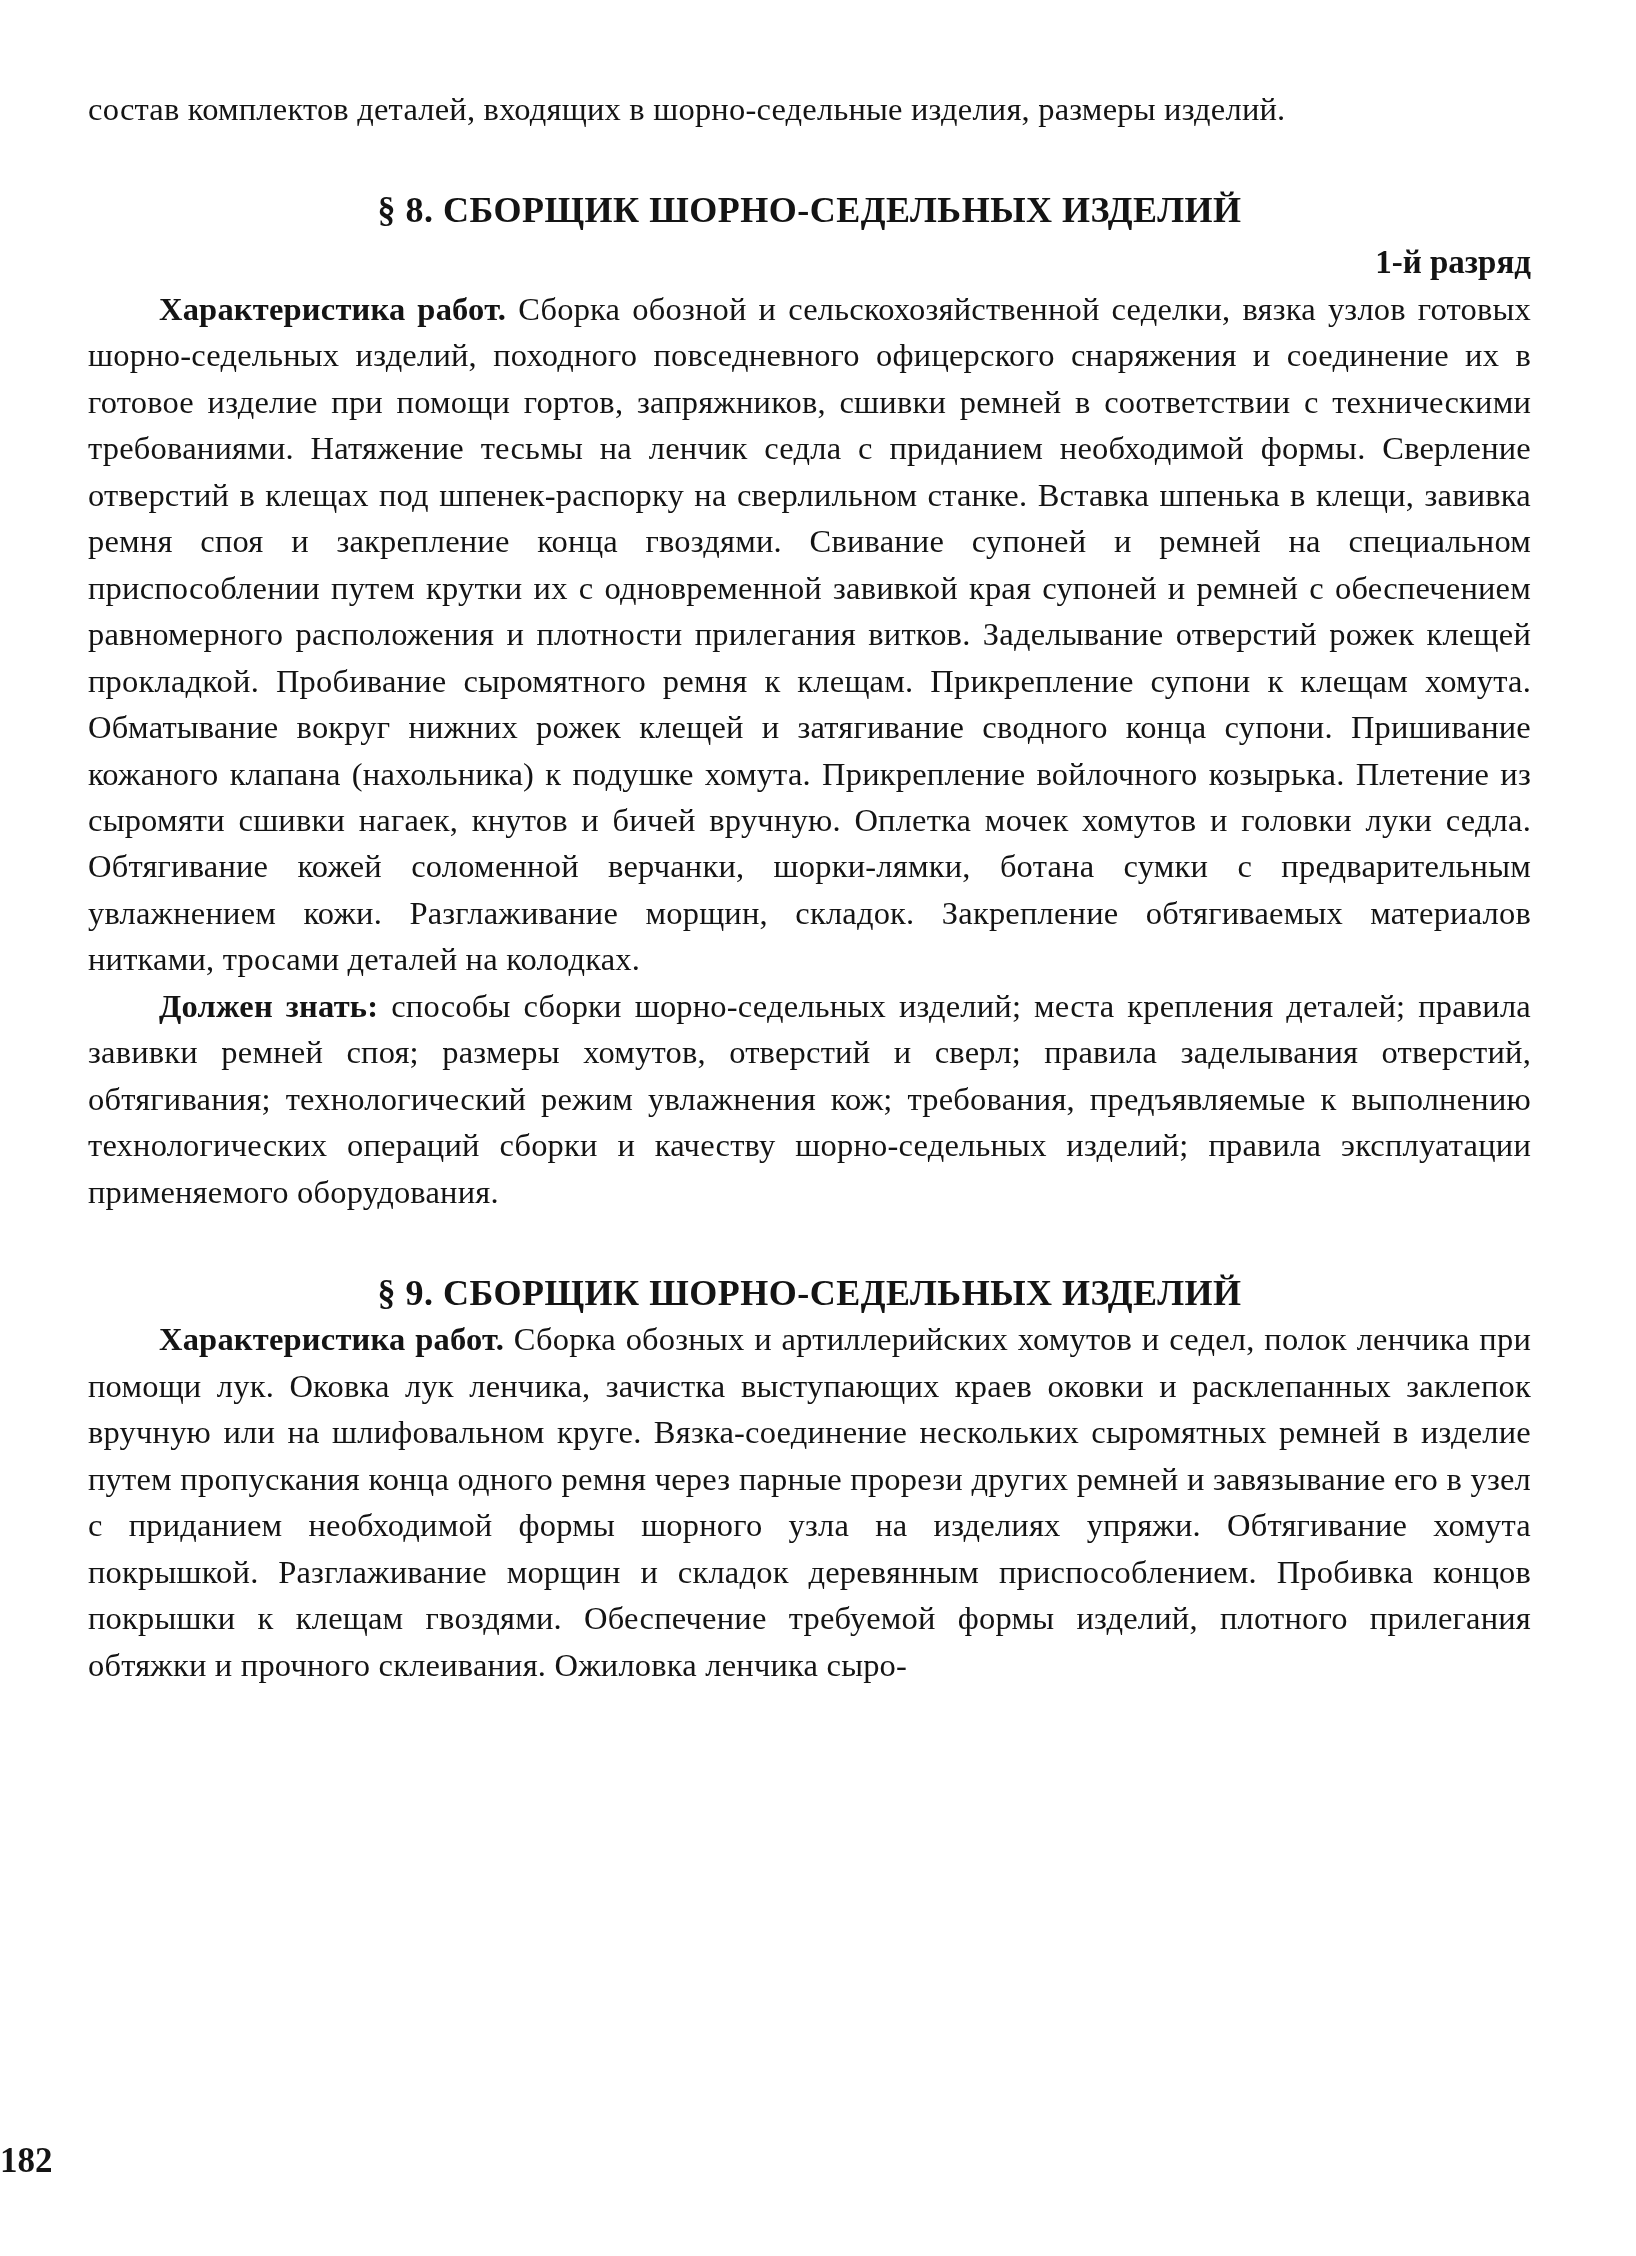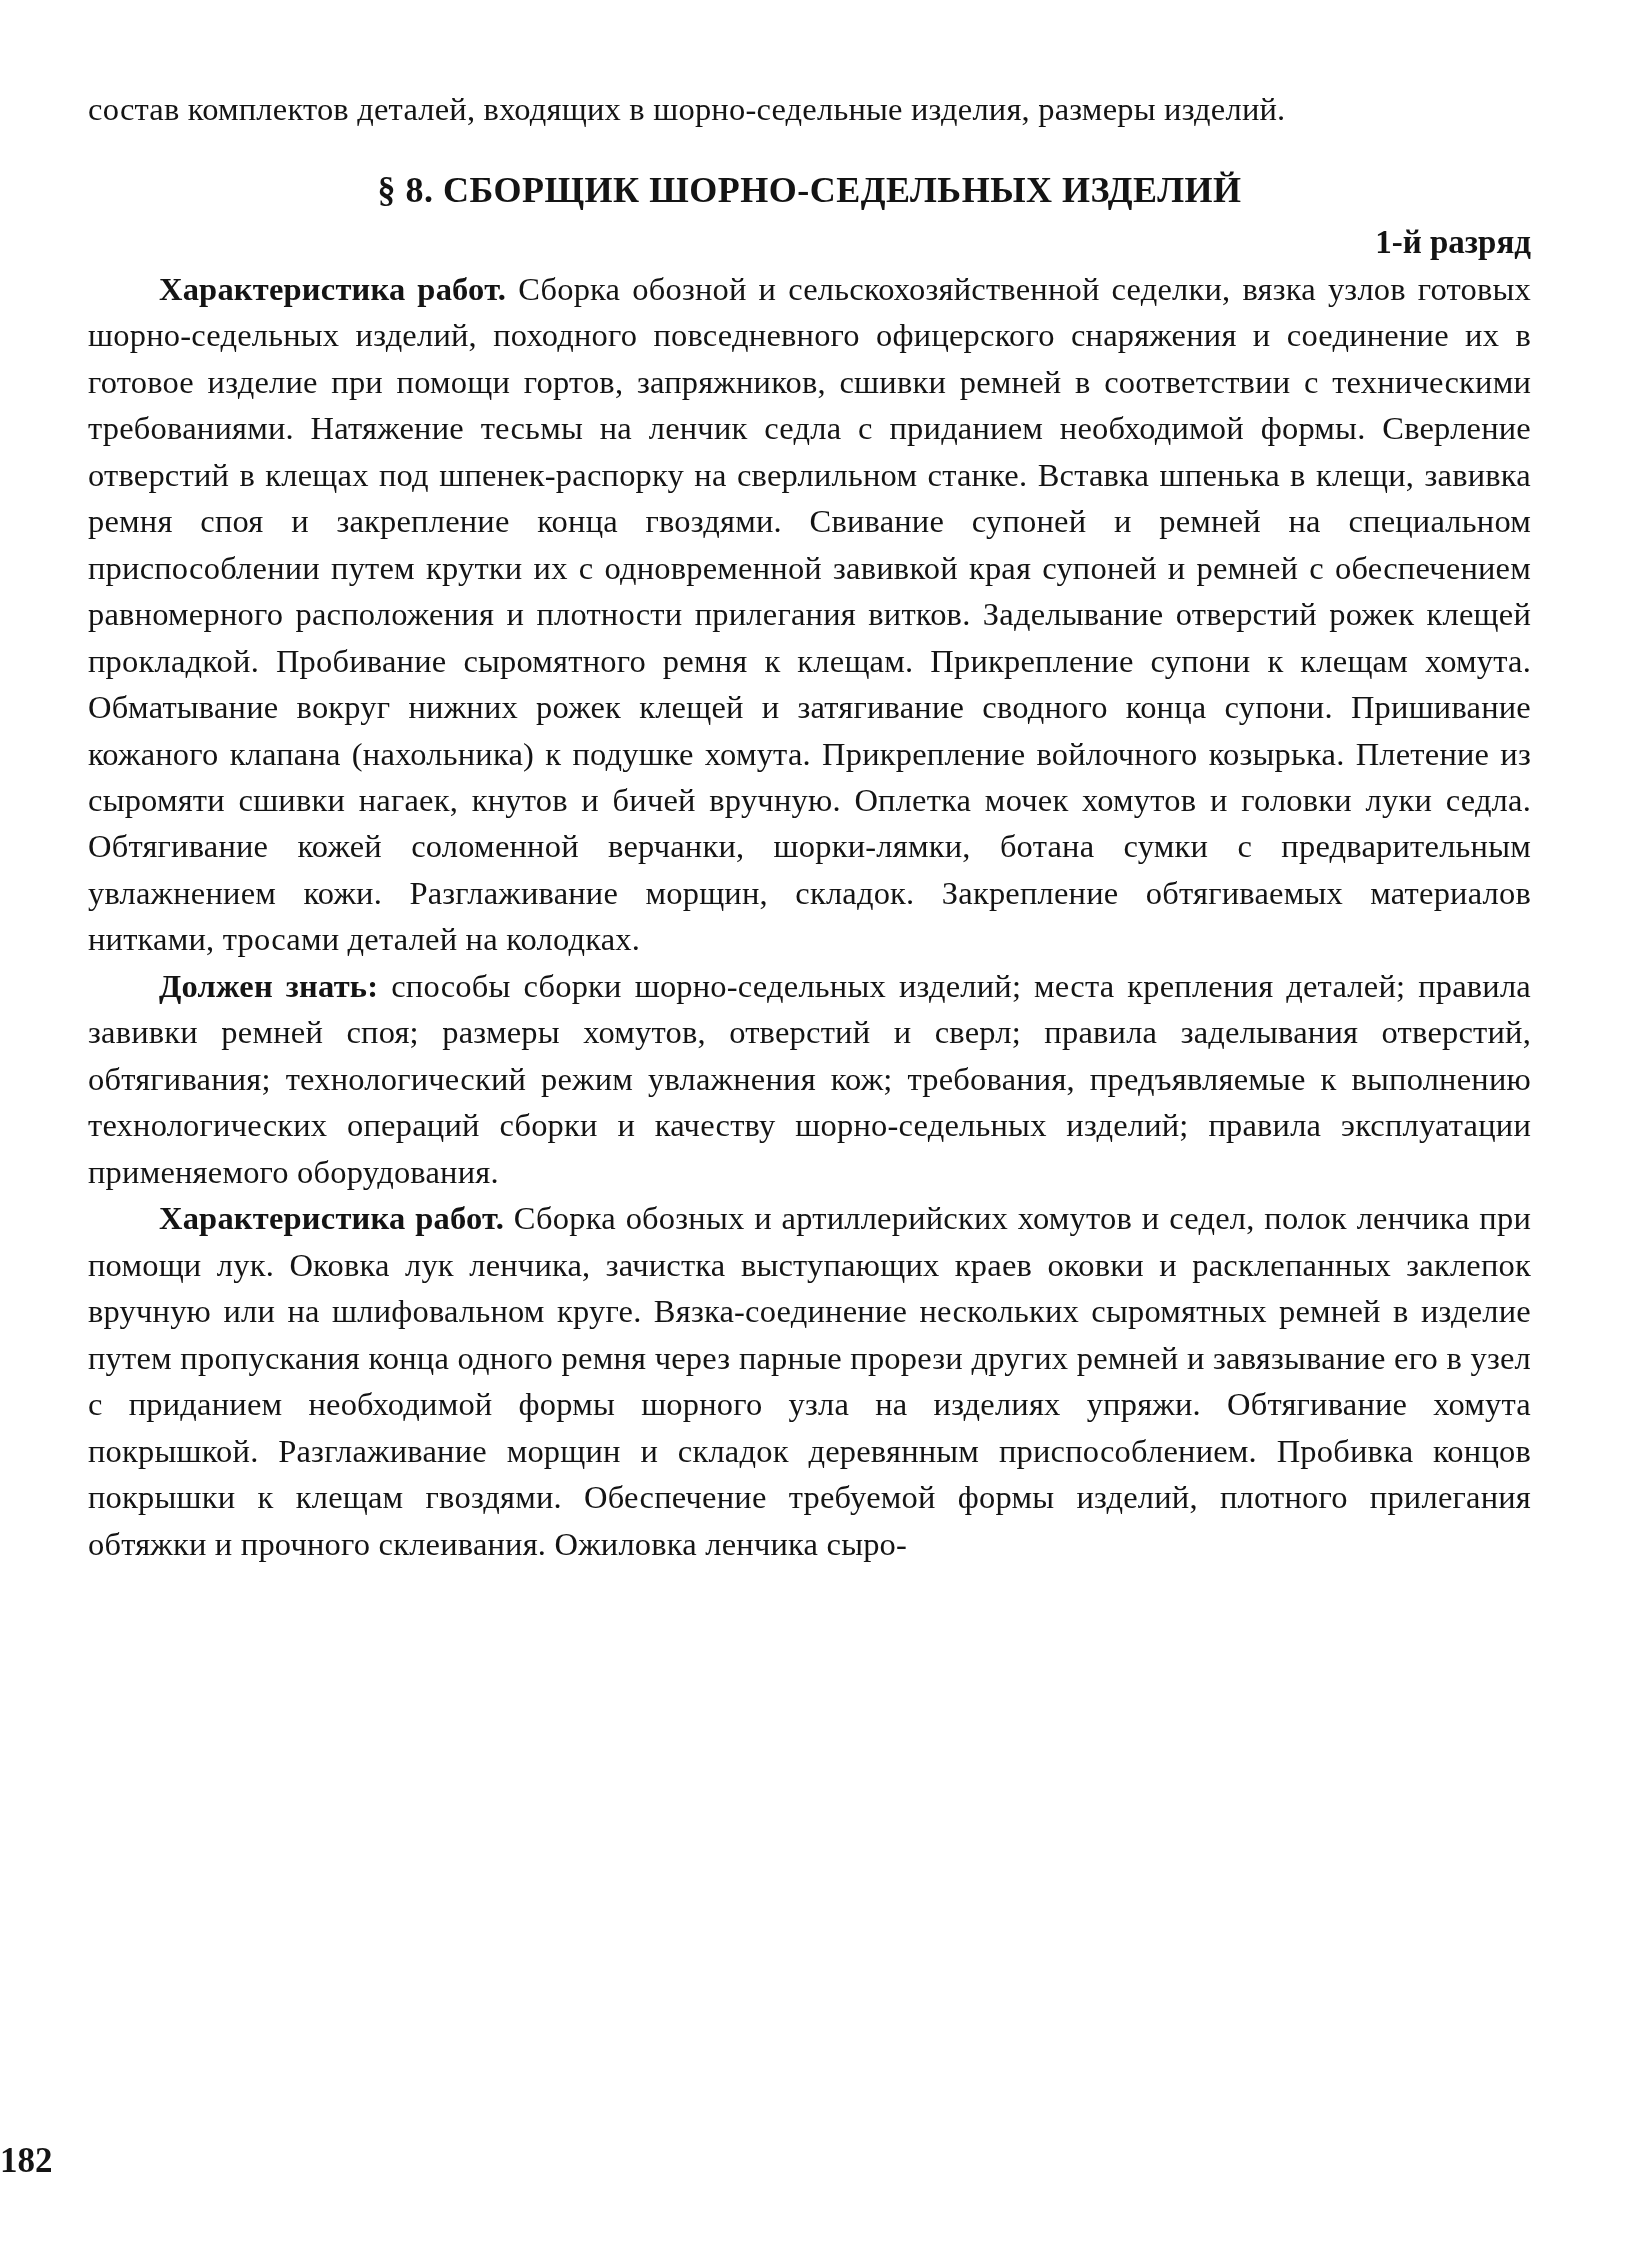--- a/index.html
+++ b/index.html
@@ -23,21 +23,21 @@
     text-align: justify;
     letter-spacing: 0.2px;
   }
   .para.indent { text-indent: 71px; }
   .lead { font-weight: bold; }
   .section-heading {
     text-align: center;
     font-weight: bold;
     font-size: 36px;
     line-height: 1.25;
-    margin-top: 36px;
+    margin-top: 56px;
     letter-spacing: 0.5px;
   }
   .grade {
     text-align: right;
     font-weight: bold;
     font-size: 33px;
     line-height: 1.3;
     margin-top: 7.6px;
     margin-bottom: 1.9px;
   }
@@ -65,20 +65,21 @@
   <p class="para indent">
     <span class="lead">Характеристика работ.</span>
     <span>Сборка обозной и сельскохозяйственной седелки, вязка узлов готовых шорно-седельных изделий, походного повседневного офицерского снаряжения и соединение их в готовое изделие при помощи гортов, запряжников, сшивки ремней в соответствии с техническими требованиями. Натяжение тесьмы на ленчик седла с приданием необходимой формы. Сверление отверстий в клещах под шпенек-распорку на сверлильном станке. Вставка шпенька в клещи, завивка ремня споя и закрепление конца гвоздями. Свивание супоней и ремней на специальном приспособлении путем крутки их с одновременной завивкой края супоней и ремней с обеспечением равномерного расположения и плотности прилегания витков. Заделывание отверстий рожек клещей прокладкой. Пробивание сыромятного ремня к клещам. Прикрепление супони к клещам хомута. Обматывание вокруг нижних рожек клещей и затягивание сводного конца супони. Пришивание кожаного клапана (нахольника) к подушке хомута. Прикрепление войлочного козырька. Плетение из сыромяти сшивки нагаек, кнутов и бичей вручную. Оплетка мочек хомутов и головки луки седла. Обтягивание кожей соломенной верчанки, шорки-лямки, ботана сумки с предварительным увлажнением кожи. Разглаживание морщин, складок. Закрепление обтягиваемых материалов нитками, тросами деталей на колодках.</span>
   </p>
 
   <p class="para indent">
     <span class="lead">Должен знать:</span>
     <span>способы сборки шорно-седельных изделий; места крепления деталей; правила завивки ремней споя; размеры хомутов, отверстий и сверл; правила заделывания отверстий, обтягивания; технологический режим увлажнения кож; требования, предъявляемые к выполнению технологических операций сборки и качеству шорно-седельных изделий; правила эксплуатации применяемого оборудования.</span>
   </p>
 
+  <h2 class="section-heading">§ 9. СБОРЩИК ШОРНО-СЕДЕЛЬНЫХ ИЗДЕЛИЙ</h2>
 
 
   <p class="para indent">
     <span class="lead">Характеристика работ.</span>
     <span>Сборка обозных и артиллерийских хомутов и седел, полок ленчика при помощи лук. Оковка лук ленчика, зачистка выступающих краев оковки и расклепанных заклепок вручную или на шлифовальном круге. Вязка-соединение нескольких сыромятных ремней в изделие путем пропускания конца одного ремня через парные прорези других ремней и завязывание его в узел с приданием необходимой формы шорного узла на изделиях упряжи. Обтягивание хомута покрышкой. Разглаживание морщин и складок деревянным приспособлением. Пробивка концов покрышки к клещам гвоздями. Обеспечение требуемой формы изделий, плотного прилегания обтяжки и прочного склеивания. Ожиловка ленчика сыро-</span>
   </p>
 
 </div>
 
 <div class="page-number">182</div>

